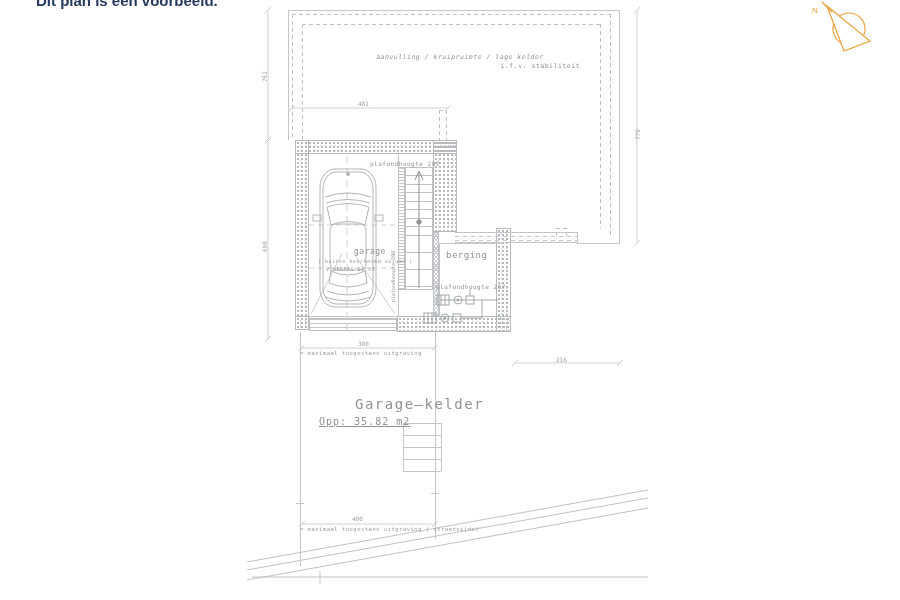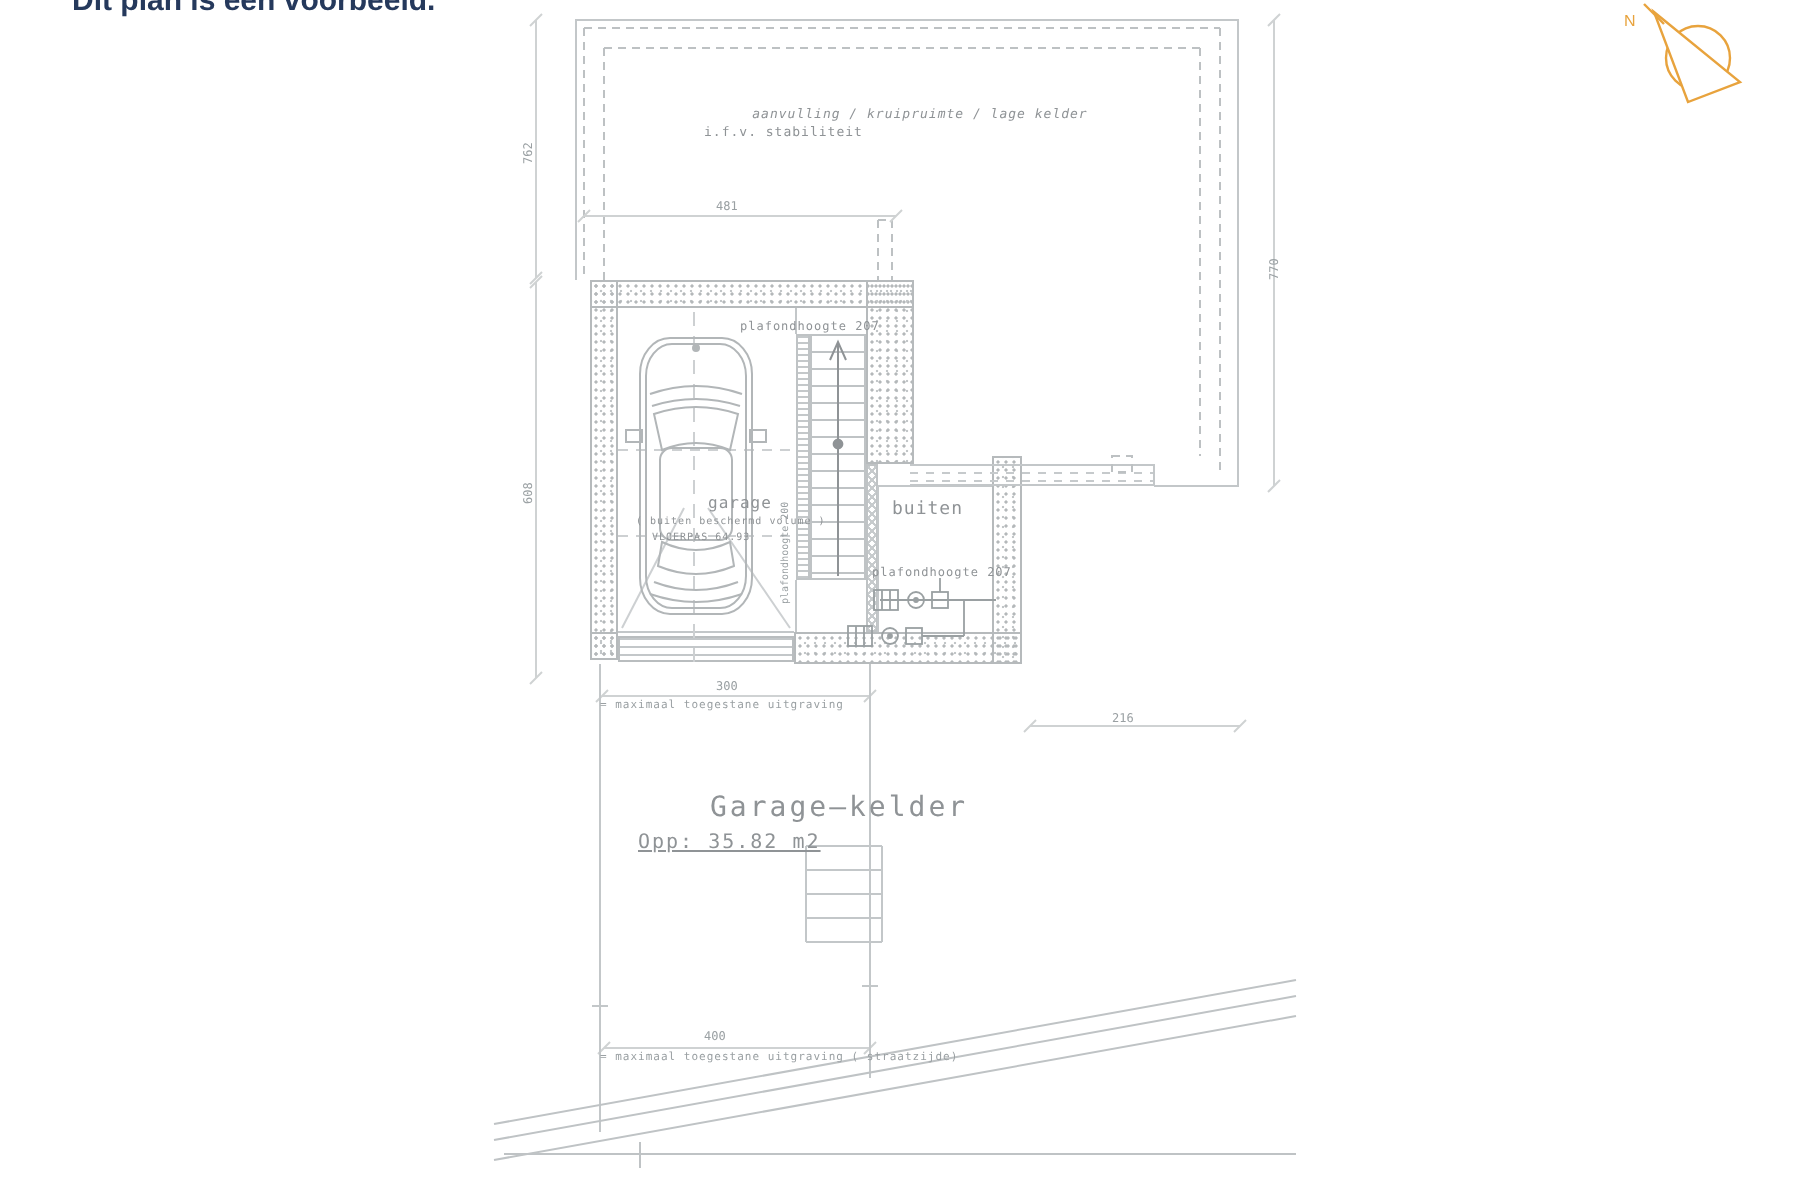--- a/index.html
+++ b/index.html
@@ -179,30 +179,30 @@
 
     <g>
       <circle cx="849" cy="29" r="16" stroke="#E8A33D" stroke-width="1.2" fill="none"></circle>
       <polygon points="827,6 870,41 844,51" fill="#ffffff" stroke="#E8A33D" stroke-width="1.2"></polygon>
       <line x1="822" y1="2" x2="832" y2="12" stroke="#E8A33D" stroke-width="1.2"></line>
       <text x="812" y="13" font-size="8" fill="#E8A33D" font-family="Liberation Sans, sans-serif">N</text>
     </g>
   </svg>
 
   <div class="abs plan-t" style="left:340px;top:53px;width:240px;text-align:center;font-size:6.5px;font-style:italic;">aanvulling / kruipruimte / lage kelder</div>
-  <div class="abs plan-t" style="left:352px;top:62px;width:240px;text-align:left;font-size:6.5px;">i.f.v. stabiliteit</div>
+  <div class="abs plan-t" style="left:340px;top:62px;width:240px;text-align:right;font-size:6.5px;">i.f.v. stabiliteit</div>
 
   <div class="abs plan-t" style="left:370px;top:160px;font-size:6px;">plafondhoogte 207</div>
   <div class="abs plan-t" style="left:330px;top:247px;font-size:8px;margin-left:24px;">garage</div>
   <div class="abs plan-t" style="left:318px;top:258px;font-size:5px;">( buiten beschermd volume )</div>
   <div class="abs plan-t" style="left:326px;top:266px;font-size:5px;">VLOERPAS 64.93</div>
 
   <div class="vlabel" style="left:390px;top:302px;font-size:5px;">plafondhoogte 200</div>
 
-  <div class="abs plan-t" style="left:446px;top:250px;font-size:9px;">buiten</div>
+  <div class="abs plan-t" style="left:446px;top:250px;font-size:9px;">berging</div>
   <div class="abs plan-t" style="left:436px;top:283px;font-size:6px;">plafondhoogte 207</div>
 
   <div class="abs plan-t" style="left:307px;top:396px;font-size:14px;letter-spacing:1.5px;margin-left:48px;">Garage—kelder</div>
   <div class="abs plan-t" style="left:319px;top:416px;font-size:10px;letter-spacing:1px;text-decoration:underline;">Opp: 35.82 m2</div>
 
   <div class="vlabel" style="left:261px;top:82px;font-size:6px;">762</div>
   <div class="abs dimnum" style="left:358px;top:100px;font-size:6px;">481</div>
   <div class="vlabel" style="left:634px;top:140px;font-size:6px;">770</div>
   <div class="vlabel" style="left:261px;top:252px;font-size:6px;">608</div>
   <div class="abs dimnum" style="left:358px;top:340px;font-size:6px;">300</div>

